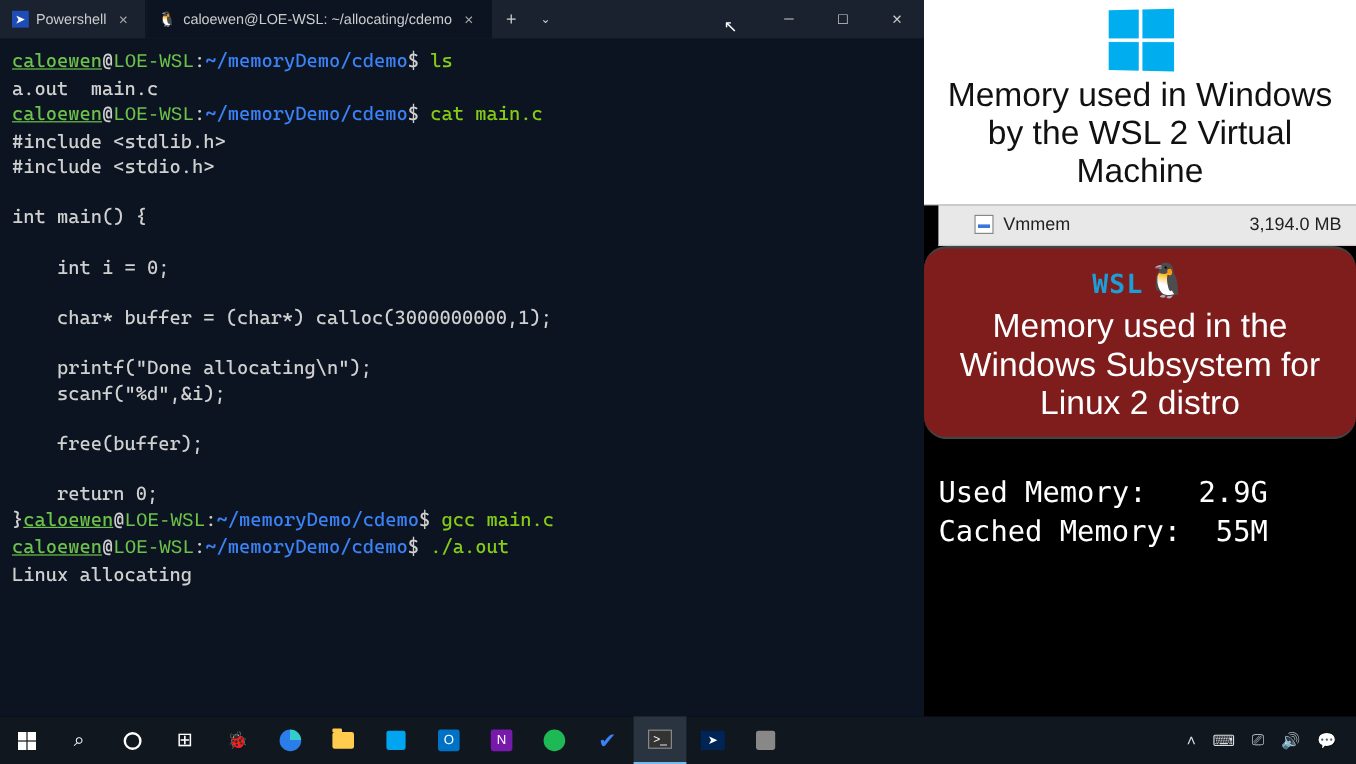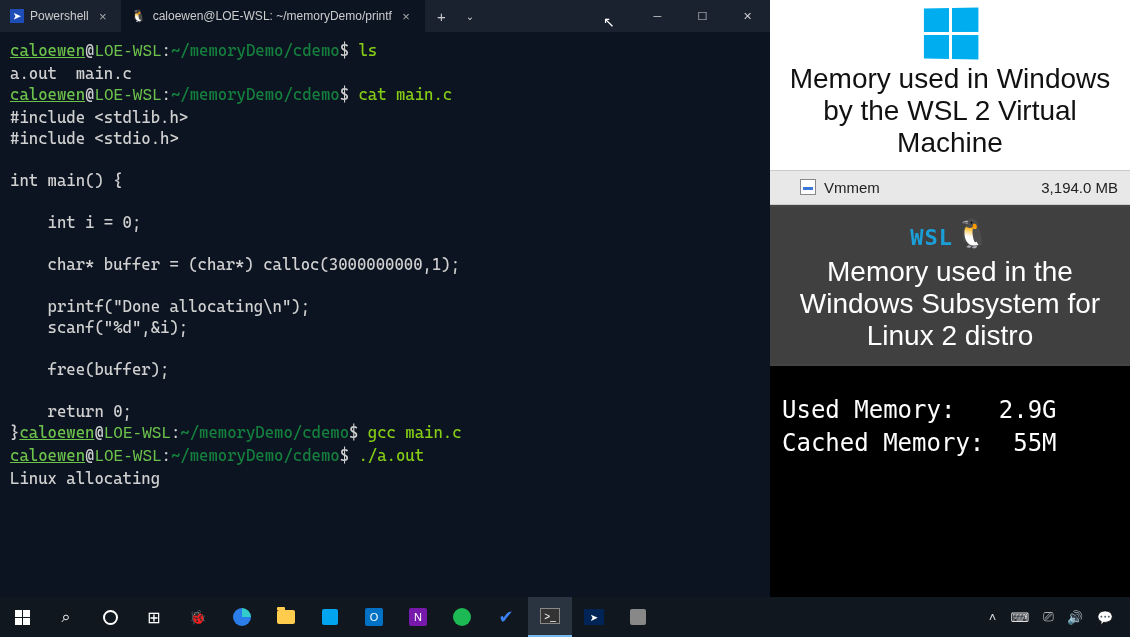--- a/index.html
+++ b/index.html
@@ -70,21 +70,21 @@
   font-family: "Consolas", "Cascadia Mono", monospace;
   font-size: 16px;
   line-height: 21px;
   color: #d0d0d0;
   white-space: pre;
   overflow: hidden;
 }
 .u { color: #6cc24a; text-decoration: underline; }
 .h { color: #6cc24a; font-family: Liberation Mono, monospace; }
 .at { color: #d0d0d0; }
-.p { color: #15803d; margin-top: 24px; }
+.p { color: #3b82f6; margin-top: 24px; }
 .d { color: #d0d0d0; }
 .cmd { color: #84cc16; }
 .side {
   width: 360px;
   height: 597px;
   background: #000;
   display: flex;
   flex-direction: column;
 }
 .win-panel {
@@ -116,39 +116,41 @@
 }
 .th-name { flex: 1; padding: 6px 12px; border-right: 1px solid #ddd; }
 .th-mem { width: 120px; padding: 6px 12px; text-align: right; }
 .table-row {
   background: #e8e8e8;
   display: flex;
   font-size: 15px;
   color: #222;
   align-items: center;
   border-bottom: 1px solid #ccc;
+  margin-left: 12px;
 }
 .td-name { flex: 1; padding: 8px 12px 8px 30px; display: flex; align-items: center; gap: 8px; }
 .proc-icon {
   width: 16px; height: 16px;
   border: 1px solid #888; background: #fff;
   display: inline-block; position: relative;
 }
 .proc-icon::after {
   content: ""; position: absolute; left: 2px; top: 7px;
   width: 10px; height: 3px; background: #3b78d8;
 }
 .td-mem { width: 120px; padding: 8px 12px; text-align: right; }
 .wsl-panel {
-  background: #404040;
+  background: #7f1d1d;
   text-align: center;
   color: #fff;
   padding: 10px 10px 12px 10px;
   border-top: 2px solid #444;
   border-bottom: 2px solid #444;
+  border-radius: 19px;
 }
 .wsl-logo {
   display: inline-flex; align-items: flex-end; gap: 2px;
   margin-bottom: 6px;
 }
 .wsl-text {
   font-family: monospace;
   font-size: 22px; font-weight: bold;
   color: #1a9fd8;
   letter-spacing: 1px;
@@ -214,21 +216,21 @@
 <div class="main-area">
   <div class="terminal-window">
     <div class="titlebar">
       <div class="tab">
         <span class="tab-icon-ps">➤</span>
         <span>Powershell</span>
         <span class="tab-close">×</span>
       </div>
       <div class="tab active">
         <span class="tab-icon-tux">🐧</span>
-        <span>caloewen@LOE-WSL: ~/memoryDemo/printf</span>
+        <span>caloewen@LOE-WSL: ~/allocating/cdemo</span>
         <span class="tab-close">×</span>
       </div>
       <div class="titlebar-add">+</div>
       <div class="titlebar-chevron">⌄</div>
       <div class="titlebar-spacer"></div>
       <div class="win-btn">─</div>
       <div class="win-btn">☐</div>
       <div class="win-btn close">✕</div>
     </div>
     <div class="cursor-arrow">↖</div>

